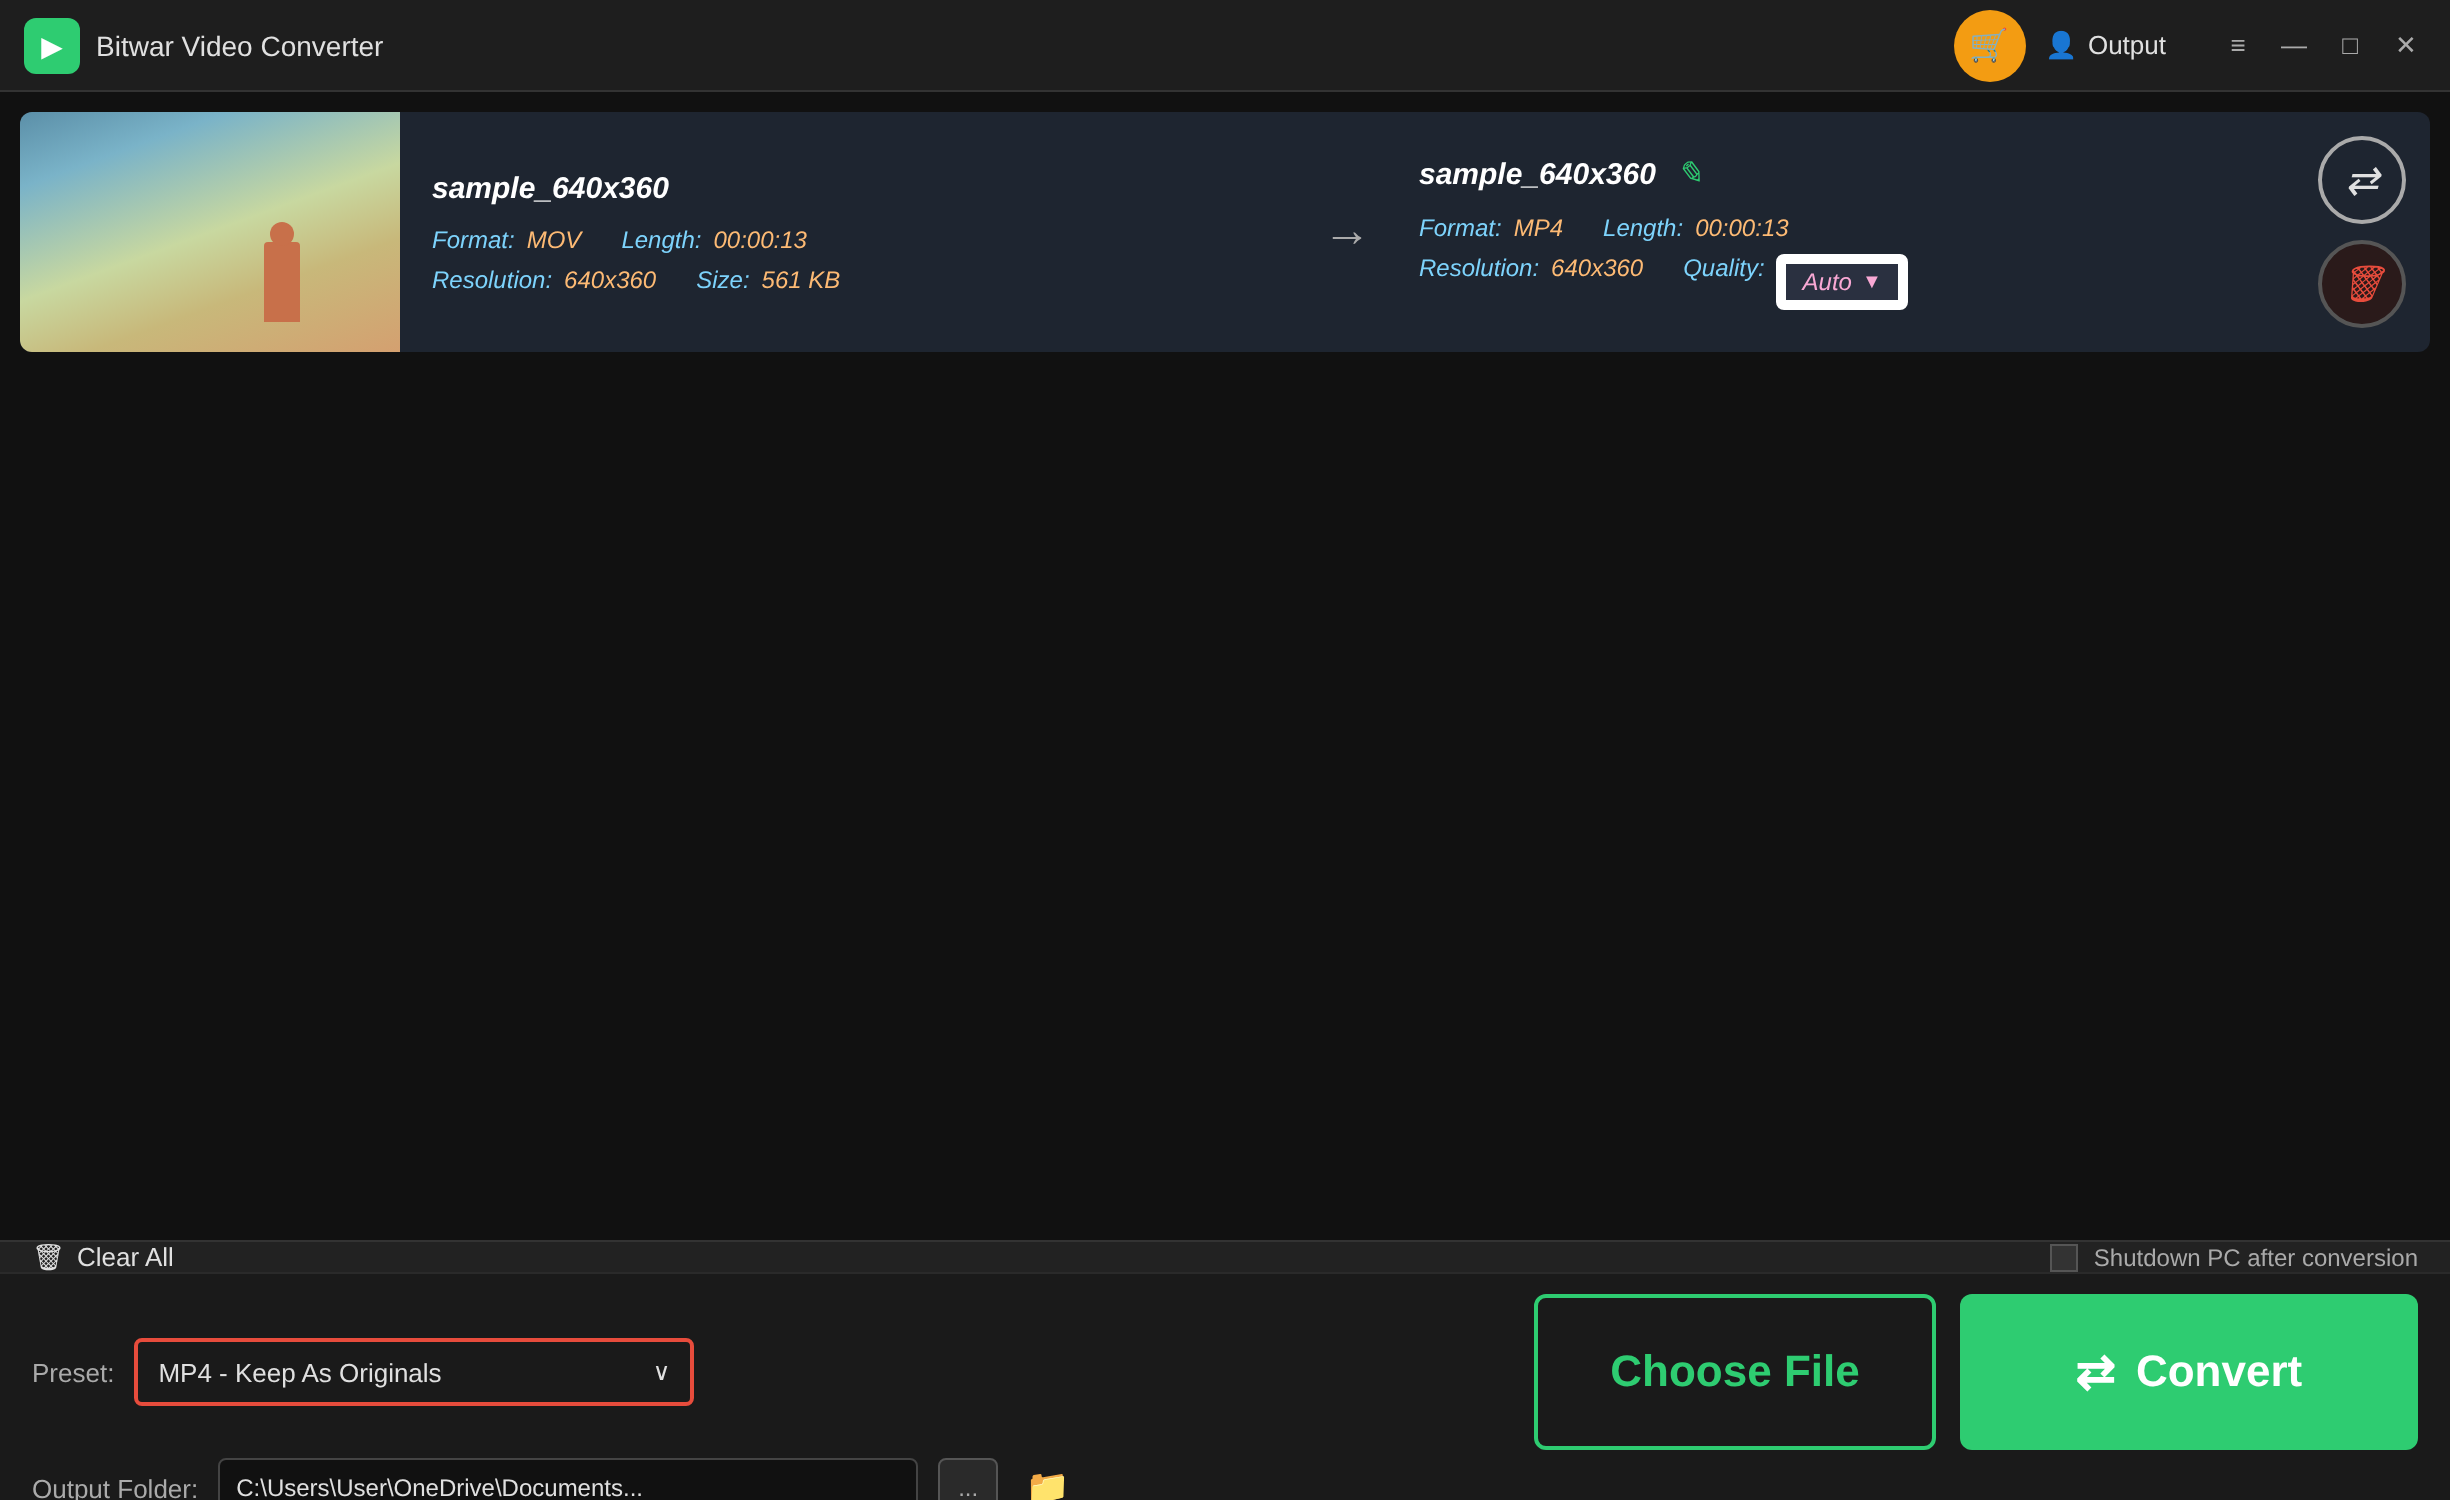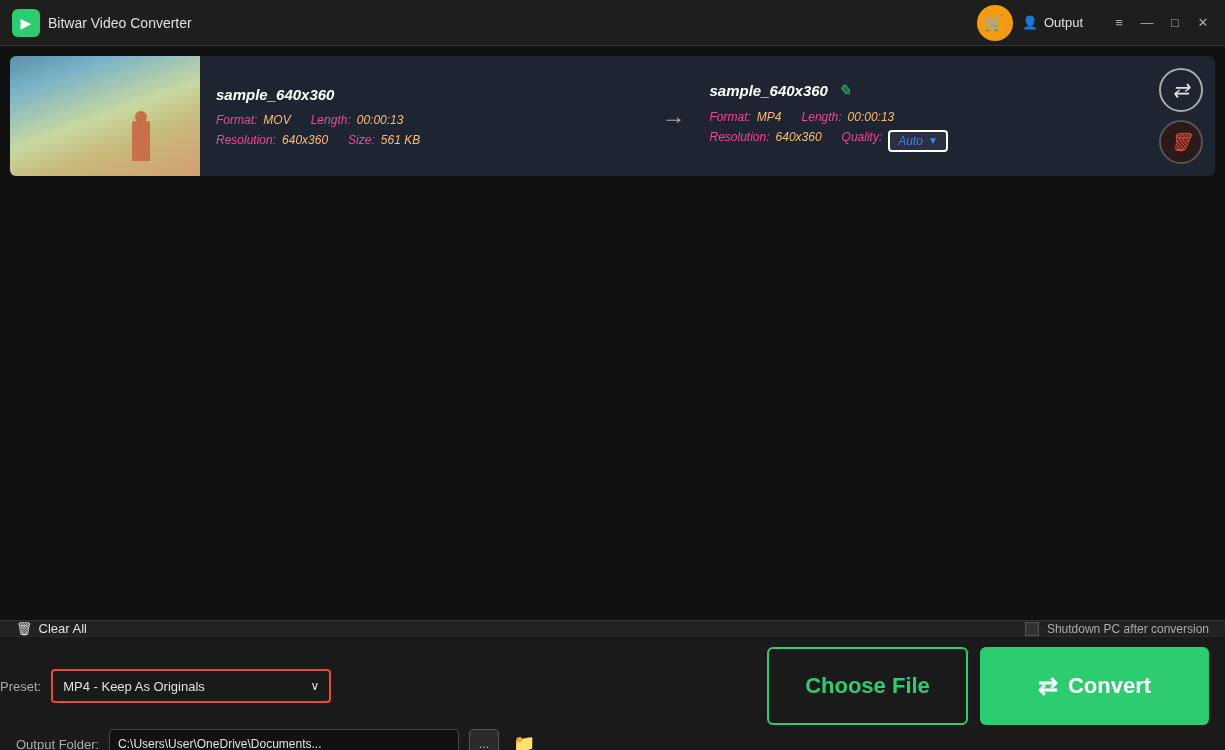--- a/index.html
+++ b/index.html
@@ -143,21 +143,21 @@
       display: flex;
       gap: 20px;
       font-size: 12px;
       color: #b0b0b0;
     }
     .meta-item {
       display: flex;
       gap: 6px;
     }
     .meta-label {
-      color: #ec4899;
+      color: #7dd3fc;
     }
     .meta-value {
       color: #fdba74;
     }
 
     .arrow-divider {
       font-size: 24px;
       color: #aaa;
       padding: 0 8px;
       flex-shrink: 0;
@@ -185,25 +185,25 @@
       color: #2ecc71;
       font-size: 16px;
       cursor: pointer;
     }
 
     .quality-select {
       display: flex;
       align-items: center;
       gap: 5px;
       background: #2a3040;
-      border: 2px solid #ffffff;
+      border: 5px solid #ffffff;
       border-radius: 4px;
       padding: 2px 8px;
       font-size: 12px;
-      color: #3b82f6;
+      color: #f9a8d4;
       cursor: pointer;
     }
 
     .file-actions {
       display: flex;
       flex-direction: column;
       gap: 8px;
       padding: 8px 12px;
       flex-shrink: 0;
     }
@@ -496,21 +496,21 @@
     <div class="clear-all-btn">
       <span>🗑</span>
       <span>Clear All</span>
     </div>
     <div class="shutdown-label">
       <div class="checkbox"></div>
       <span>Shutdown PC after conversion</span>
     </div>
   </div>
 
-  <div style="display:flex; align-items:center; padding: 10px 16px 4px 0; gap:12px;">
+  <div style="display:flex; align-items:center; padding: 10px 16px 4px 16px; gap:12px;">
     <div class="preset-group">
       <span class="preset-label">Preset:</span>
       <div class="preset-select">
         <span>MP4 - Keep As Originals</span>
         <span style="font-size:12px;">∨</span>
       </div>
     </div>
     <div class="action-buttons">
       <div class="choose-file-btn">
         <span>Choose File</span>

